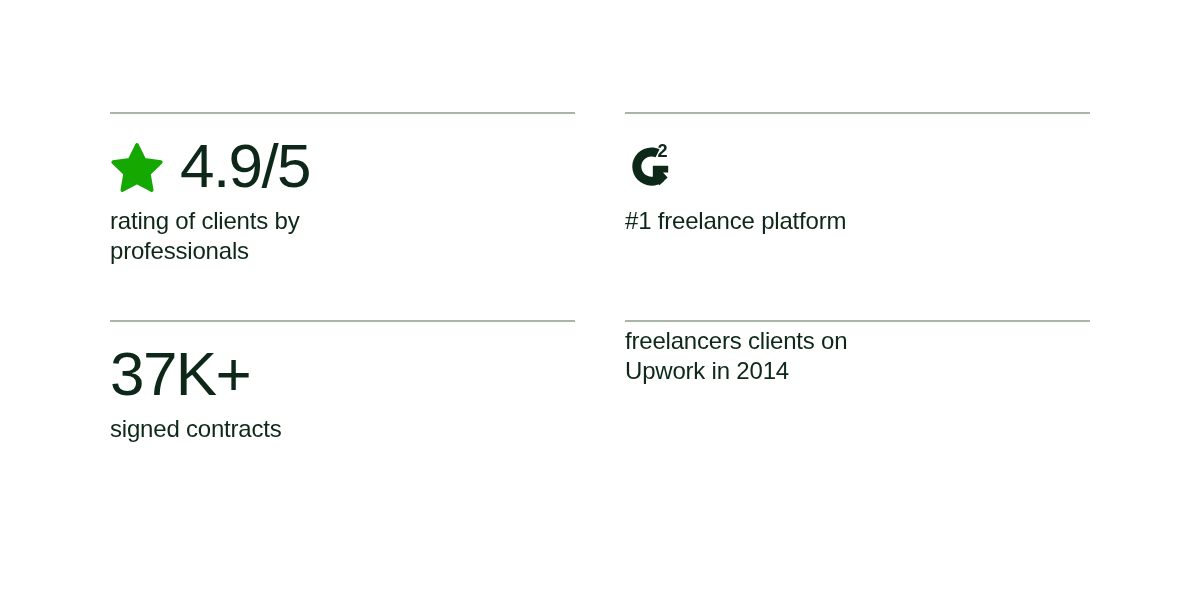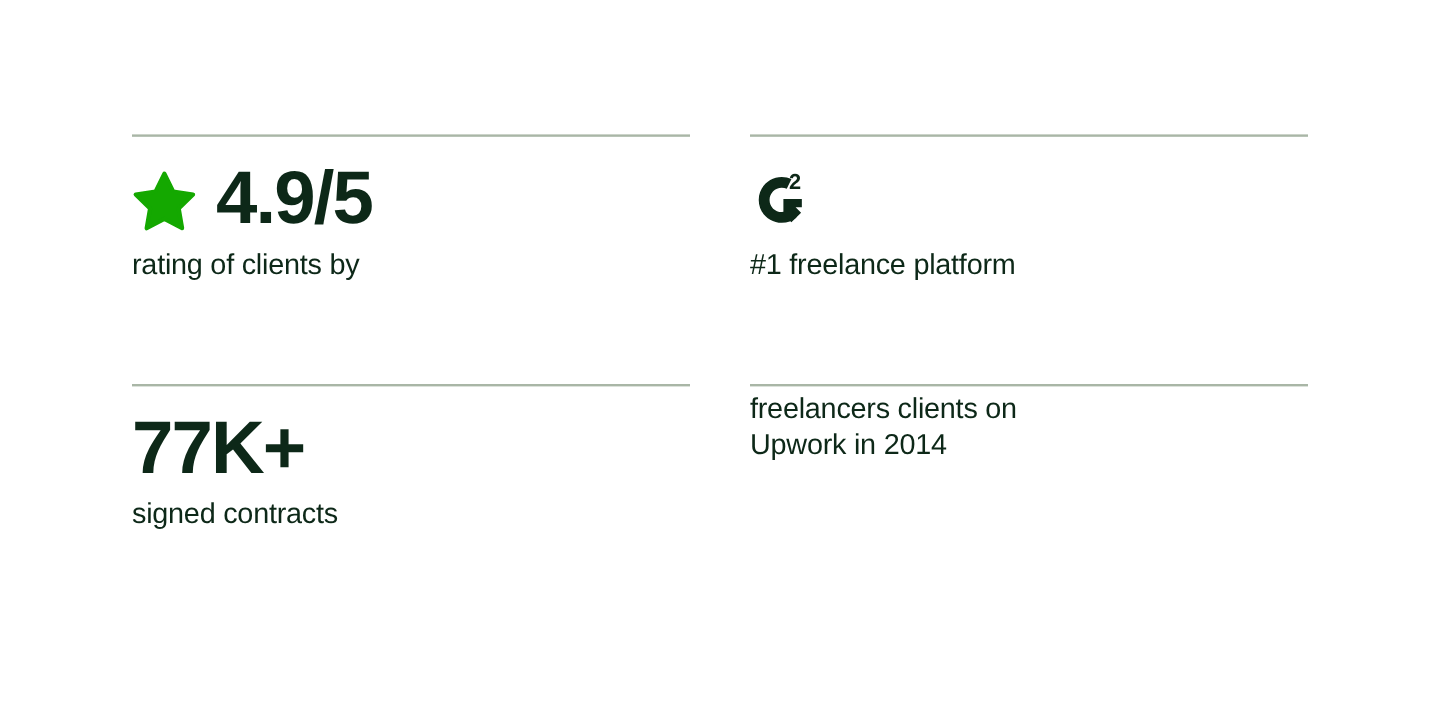--- a/index.html
+++ b/index.html
@@ -50,21 +50,21 @@
     display: flex;
     align-items: center;
     gap: 14px;
     margin-top: 16px;
     height: 72px;
   }
 
   .stat-value {
     font-size: 62px;
     line-height: 1;
-    font-weight: 700;
+    font-weight: 400;
     letter-spacing: -1.6px;
     color: #0d2818;
     white-space: nowrap;
   }
 
   .stat-caption {
     margin-top: 4px;
     font-size: 24px;
     line-height: 30px;
     font-weight: 400;
@@ -110,20 +110,21 @@
         <span class="icon-wrap">
           <svg class="icon-star" viewBox="0 0 52 52" xmlns="http://www.w3.org/2000/svg" aria-hidden="true">
             <path fill="#14a800" stroke="#14a800" stroke-width="3.4" stroke-linejoin="round" d="M26 4.6 L33.1 19.0 L49.0 21.3 L37.5 32.5 L40.2 48.3 L26 40.9 L11.8 48.3 L14.5 32.5 L3.0 21.3 L18.9 19.0 Z"></path>
           </svg>
         </span>
         <span class="stat-value">4.9/5</span>
       </div>
 
       <div class="stat-caption">
         <span class="cap-line">rating of clients by</span>
+        <span class="cap-line">professionals</span>
       </div>
     </div>
 
     <div class="stat-card">
       <div class="stat-divider"></div>
 
       <div class="stat-headline has-icon">
         <span class="icon-wrap">
           <svg class="icon-g2" viewBox="0 0 52 52" xmlns="http://www.w3.org/2000/svg" aria-hidden="true">
 
@@ -138,21 +139,21 @@
 
       <div class="stat-caption">
         <span class="cap-line">#1 freelance platform</span>
       </div>
     </div>
 
     <div class="stat-card">
       <div class="stat-divider"></div>
 
       <div class="stat-headline">
-        <span class="stat-value">77K+</span>
+        <span class="stat-value">37K+</span>
       </div>
 
       <div class="stat-caption">
         <span class="cap-line">signed contracts</span>
       </div>
     </div>
 
     <div class="stat-card">
       <div class="stat-divider"></div>
 

